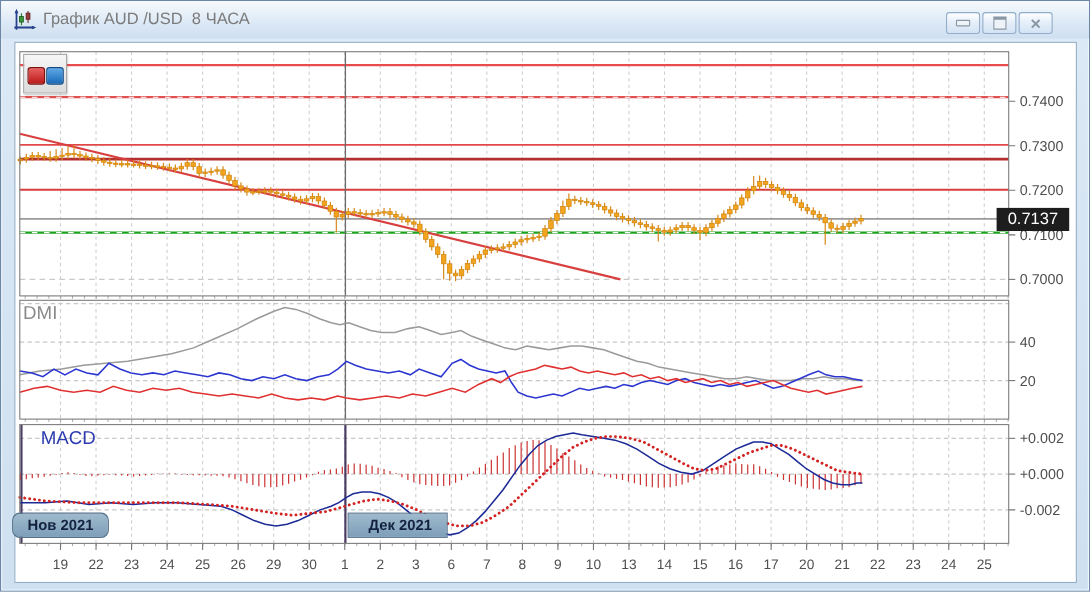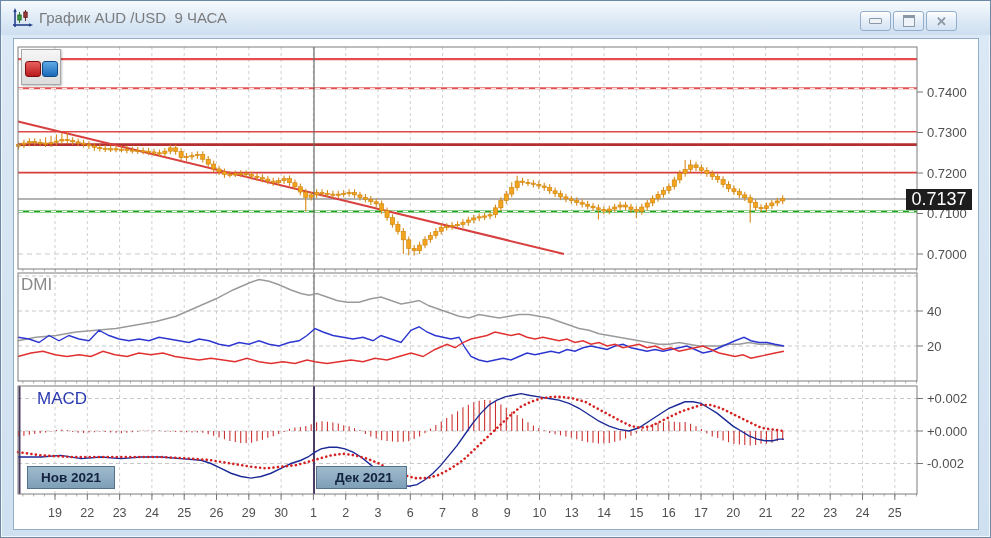--- a/index.html
+++ b/index.html
@@ -23,38 +23,38 @@
   .sq-btn{position:absolute;top:11px;width:14px;height:14px;border-radius:3px;cursor:pointer;}
   #sq-red{left:3px;background:linear-gradient(#e86060,#bb1a1a);border:1px solid #7d0f0f;}
   #sq-blue{left:20px;background:linear-gradient(#5fa9e6,#1a6ab8);border:1px solid #0d4a86;}
   .panel-title{position:absolute;font-size:17px;}
   #dmi-title{left:20px;top:274px;color:#8a8a8a;}
   #macd-title{left:36px;top:388px;color:#2b3bb0;}
   .month-badge{position:absolute;top:465px;height:21px;line-height:21px;padding:0 13px;
     background:linear-gradient(#9fbacd,#7e9fb8);border:1px solid #54718c;color:#13233f;
     font-size:13.5px;font-weight:bold;}
   #price-badge{position:absolute;left:905px;width:66px;height:21px;background:#1d1d1d;color:#ffffff;
-    font-size:18px;text-align:center;line-height:21px;}
+    font-size:15px;text-align:center;line-height:21px;}
 </style>
 </head>
 <body>
 
 <div id="window">
   <div id="titlebar">
     <svg id="title-icon" viewBox="0 0 22 22">
       <line x1="4" y1="2" x2="4" y2="19" stroke="#27418c" stroke-width="1.6"></line>
       <line x1="2" y1="17" x2="20" y2="17" stroke="#27418c" stroke-width="1.6"></line>
       <path d="M4 0 L2.3 4 L5.7 4 Z" fill="#27418c"></path>
       <path d="M22 17 L18 15.3 L18 18.7 Z" fill="#27418c"></path>
       <line x1="8.5" y1="4" x2="8.5" y2="15" stroke="#2c7a2c" stroke-width="1"></line>
       <rect x="6.8" y="7" width="3.4" height="5" fill="#3a9a3a" stroke="#1d5c1d" stroke-width="0.8"></rect>
       <line x1="14.5" y1="2" x2="14.5" y2="13" stroke="#7a2c2c" stroke-width="1"></line>
       <rect x="12.8" y="4" width="3.4" height="5.5" fill="#9a3a3a" stroke="#5c1d1d" stroke-width="0.8"></rect>
     </svg>
-    <span id="title-text">График AUD /USD  9 ЧАСА</span>
+    <span id="title-text">График AUD /USD  8 ЧАСА</span>
     <div class="winbtn" id="btn-min">
       <div class="glyph">
           <div class="bar-glyph"></div>
         </div>
     </div>
     <div class="winbtn" id="btn-restore">
       <div class="glyph">
           <div class="restore-glyph"></div>
         </div>
     </div>
@@ -894,17 +894,17 @@
     </svg>
 
   <div id="mini-toolbar">
     <div class="sq-btn" id="sq-red"></div>
     <div class="sq-btn" id="sq-blue"></div>
   </div>
 
   <div class="panel-title" id="dmi-title">DMI</div>
   <div class="panel-title" id="macd-title">MACD</div>
 
-  <div class="month-badge" id="badge-nov" style="left: 26px;">Нов 2021</div>
+  <div class="month-badge" id="badge-nov" style="left: 10px; border-radius: 7px;">Нов 2021</div>
   <div class="month-badge" id="badge-dec" style="left: 315px; padding-left: 18px;">Дек 2021</div>
 
   <div id="price-badge" style="top: 187.501px;">0.7137</div>
 </div>
 
 </body></html>

